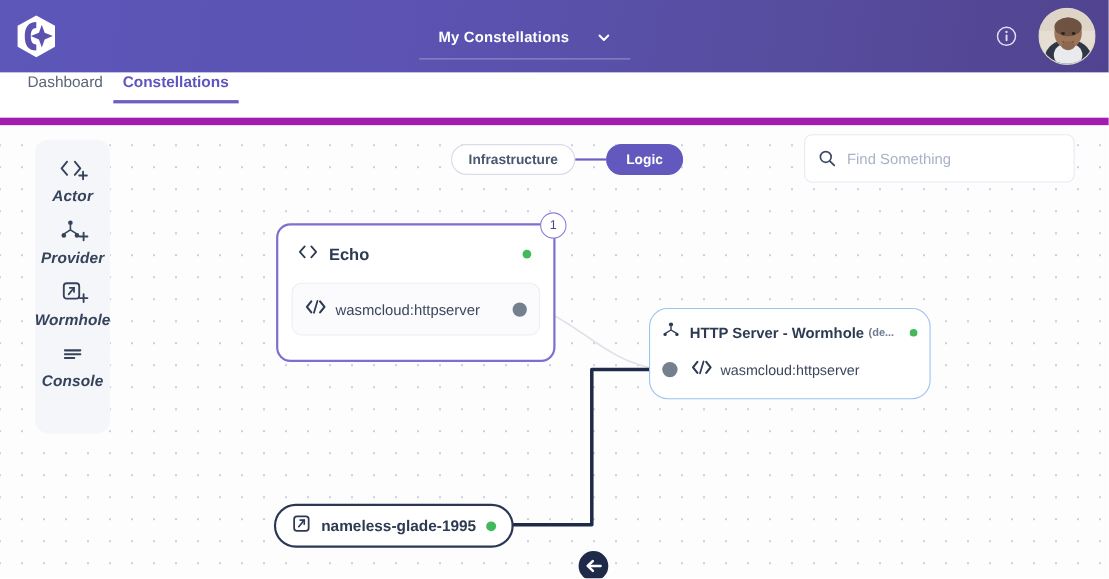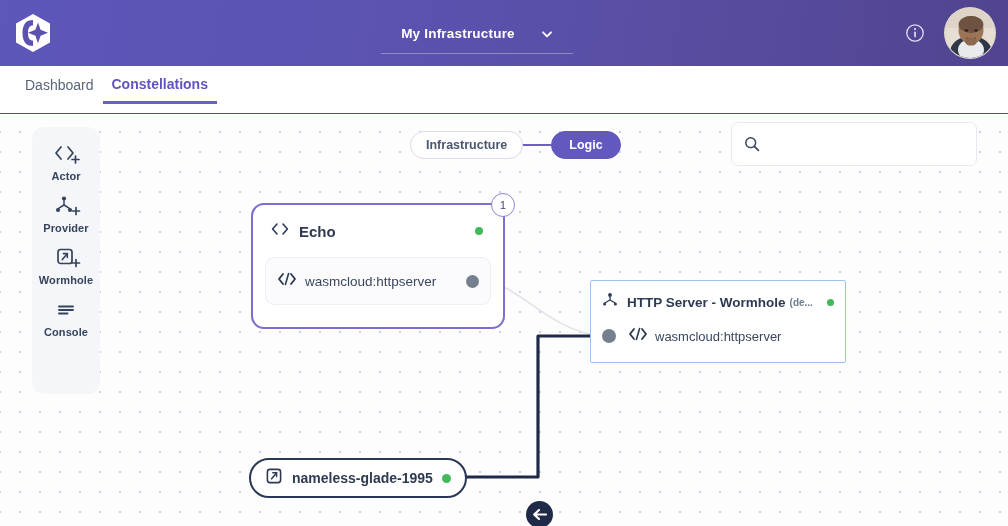--- a/index.html
+++ b/index.html
@@ -85,23 +85,23 @@
   }
   .avatar svg { display: block; }
 
   
   .navbar {
     position: absolute;
     top: 66px; left: 0;
     width: 1008px; height: 48px;
     background: #ffffff;
     display: flex;
-    align-items: center;
+    align-items: flex-start;
     padding-left: 16px;
-    border-bottom: 1px solid #a21caf;
+    border-bottom: 7px solid #a21caf;
   }
   .nav-tab {
     font-size: 14px;
     padding: 0 9px 9px 9px;
     color: #5a6678;
     cursor: pointer;
     white-space: nowrap;
     font-weight: normal;
   }
   .nav-tab.active {
@@ -145,26 +145,27 @@
     cursor: pointer;
     margin-bottom: 11px;
   }
   .tool .ticon {
     height: 26px;
     display: flex;
     align-items: center;
     justify-content: center;
   }
   .tool .tlabel {
-    font-size: 11px;
+    font-size: 14px;
     font-weight: bold;
     color: #36435c;
     margin-top: 3px;
     white-space: nowrap;
     letter-spacing: 0.1px;
+    font-style: italic;
   }
 
   
   .segment {
     position: absolute;
     left: 410px; top: 17px;
     display: flex;
     align-items: center;
     z-index: 25;
   }
@@ -309,21 +310,21 @@
     cursor: pointer;
   }
 
   
   .node-http {
     left: 590px; top: 166px;
     width: 256px;
     height: 83px;
     background: #ffffff;
     border: 1.5px solid #9cc4ef;
-    border-radius: 2px;
+    border-radius: 17px;
     padding: 9px 10px;
     cursor: pointer;
   }
   .http-head {
     display: flex;
     align-items: center;
     height: 24px;
   }
   .http-title {
     font-size: 13.5px;
@@ -415,21 +416,21 @@
 
     <div class="logo-wrap">
       <svg width="38" height="40" viewBox="0 0 38 40">
         <path d="M19 1 L36 10.5 L36 29.5 L19 39 L2 29.5 L2 10.5 Z" fill="#ffffff"></path>
         <path d="M19 7 C12 7 8.5 11.5 8.5 20 C8.5 28.5 12 33 19 33 L19 27.5 C15.5 27.5 14 25 14 20 C14 15 15.5 12.5 19 12.5 Z" fill="#5b52b0"></path>
         <path d="M24 9.5 L26.6 16.8 L34 19.8 L26.6 22.8 L24 30.2 L21.4 22.8 L14 19.8 L21.4 16.8 Z" fill="#5b52b0"></path>
       </svg>
     </div>
 
     <div class="title-pill">
-      <span class="title-text">My Infrastructure</span>
+      <span class="title-text">My Constellations</span>
       <svg class="chevron" viewBox="0 0 12 12">
         <path d="M2 4.3 L6 8.3 L10 4.3" stroke="#ffffff" stroke-width="1.8" fill="none" stroke-linecap="round" stroke-linejoin="round"></path>
       </svg>
     </div>
 
     <div class="info-btn">
       <svg width="20" height="20" viewBox="0 0 20 20">
         <circle cx="10" cy="10" r="8.2" stroke="#e2dff2" stroke-width="1.3" fill="none"></circle>
         <circle cx="10" cy="6.1" r="1.05" fill="#e2dff2"></circle>
         <rect x="9.2" y="8.4" width="1.7" height="6" rx="0.8" fill="#e2dff2"></rect>
@@ -528,20 +529,21 @@
       <div class="seg-btn on">Logic</div>
     </div>
 
     <div class="search">
       <span class="search-icon">
         <svg width="16" height="16" viewBox="0 0 16 16">
           <circle cx="6.7" cy="6.7" r="4.9" stroke="#3a4760" stroke-width="1.5" fill="none"></circle>
           <path d="M10.4 10.4 L14.4 14.4" stroke="#3a4760" stroke-width="1.6" stroke-linecap="round"></path>
         </svg>
       </span>
+      <input class="search-input" type="text" placeholder="Find Something" style="">
     </div>
 
     <div class="node node-echo">
       <div class="echo-badge">1</div>
       <div class="echo-head">
         <span>
           <svg width="20" height="16" viewBox="0 0 20 16">
             <path d="M7 3 L2.6 8 L7 13" stroke="#2d3a52" stroke-width="1.6" fill="none" stroke-linecap="round" stroke-linejoin="round"></path>
             <path d="M13 3 L17.4 8 L13 13" stroke="#2d3a52" stroke-width="1.6" fill="none" stroke-linecap="round" stroke-linejoin="round"></path>
           </svg>

